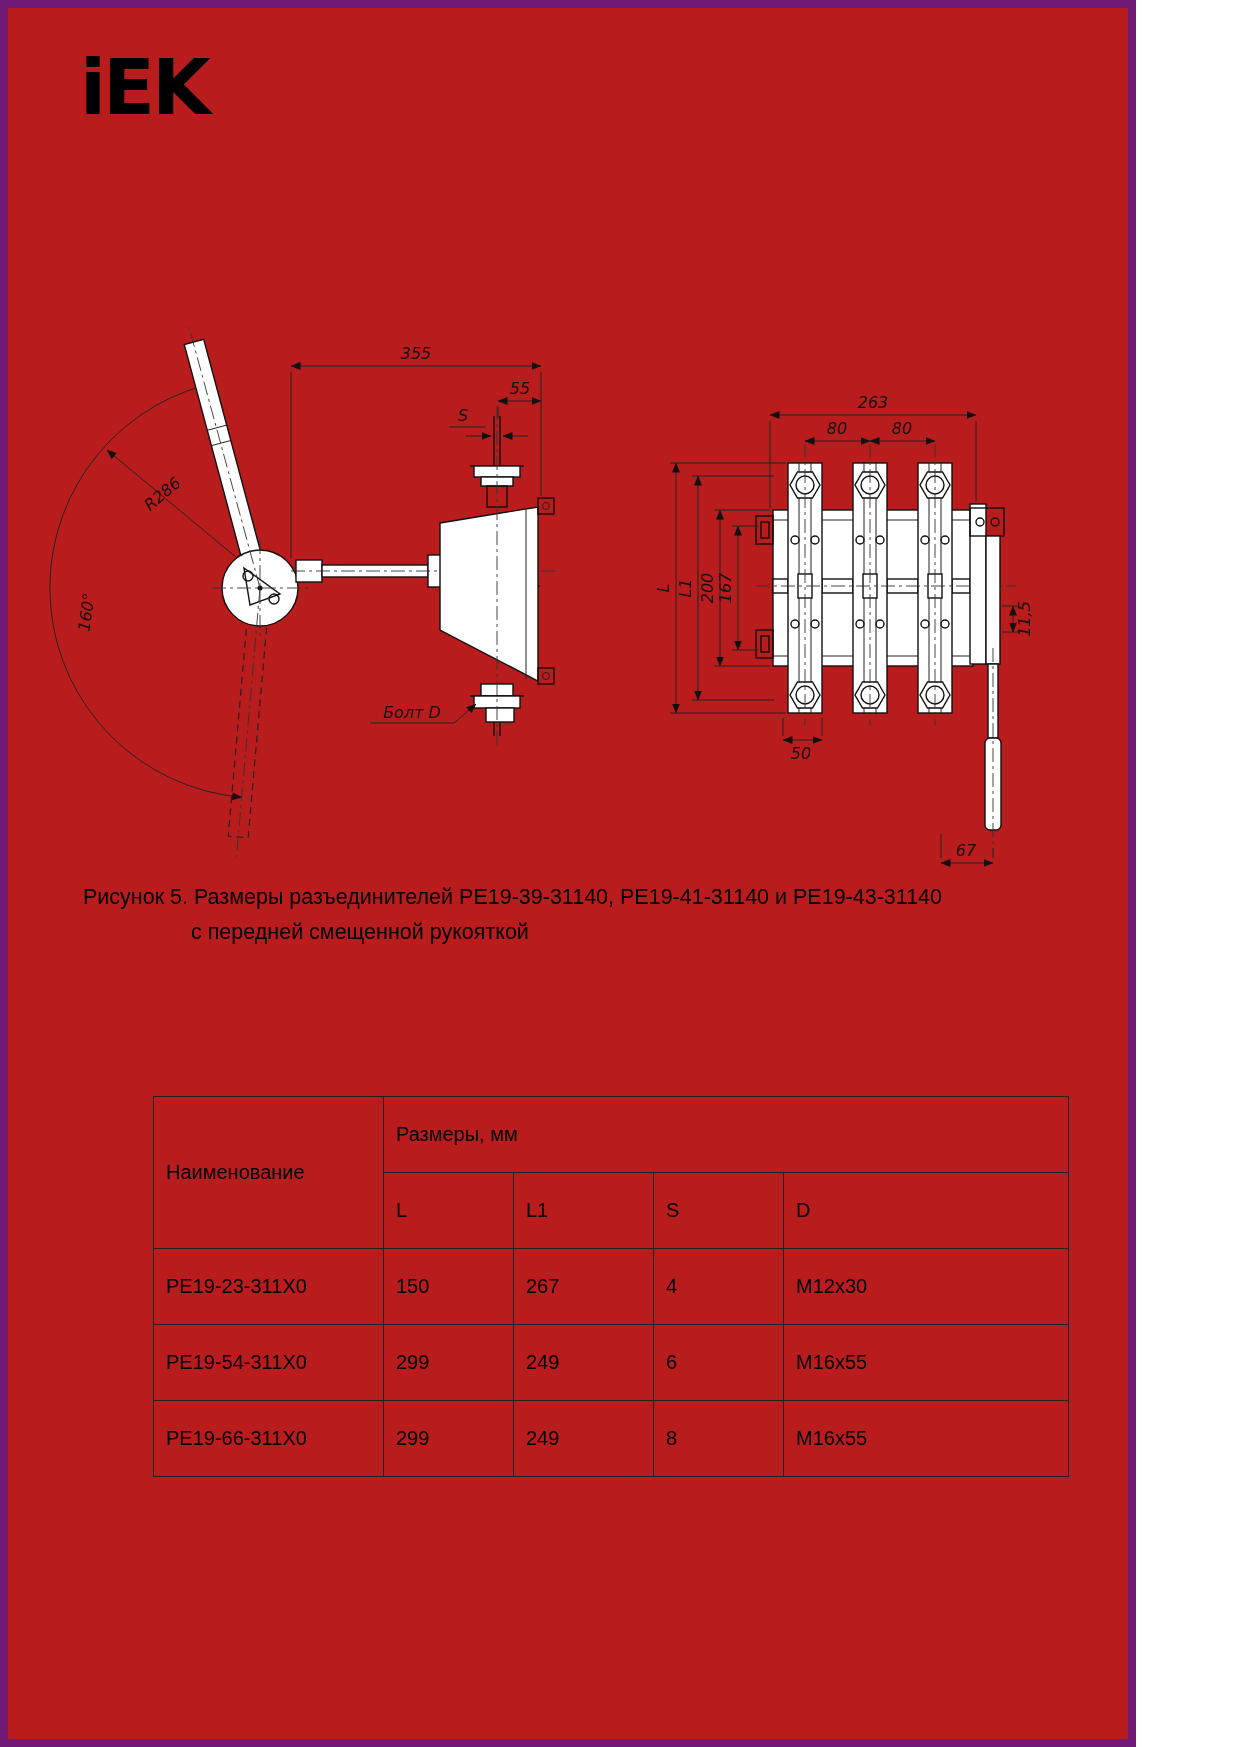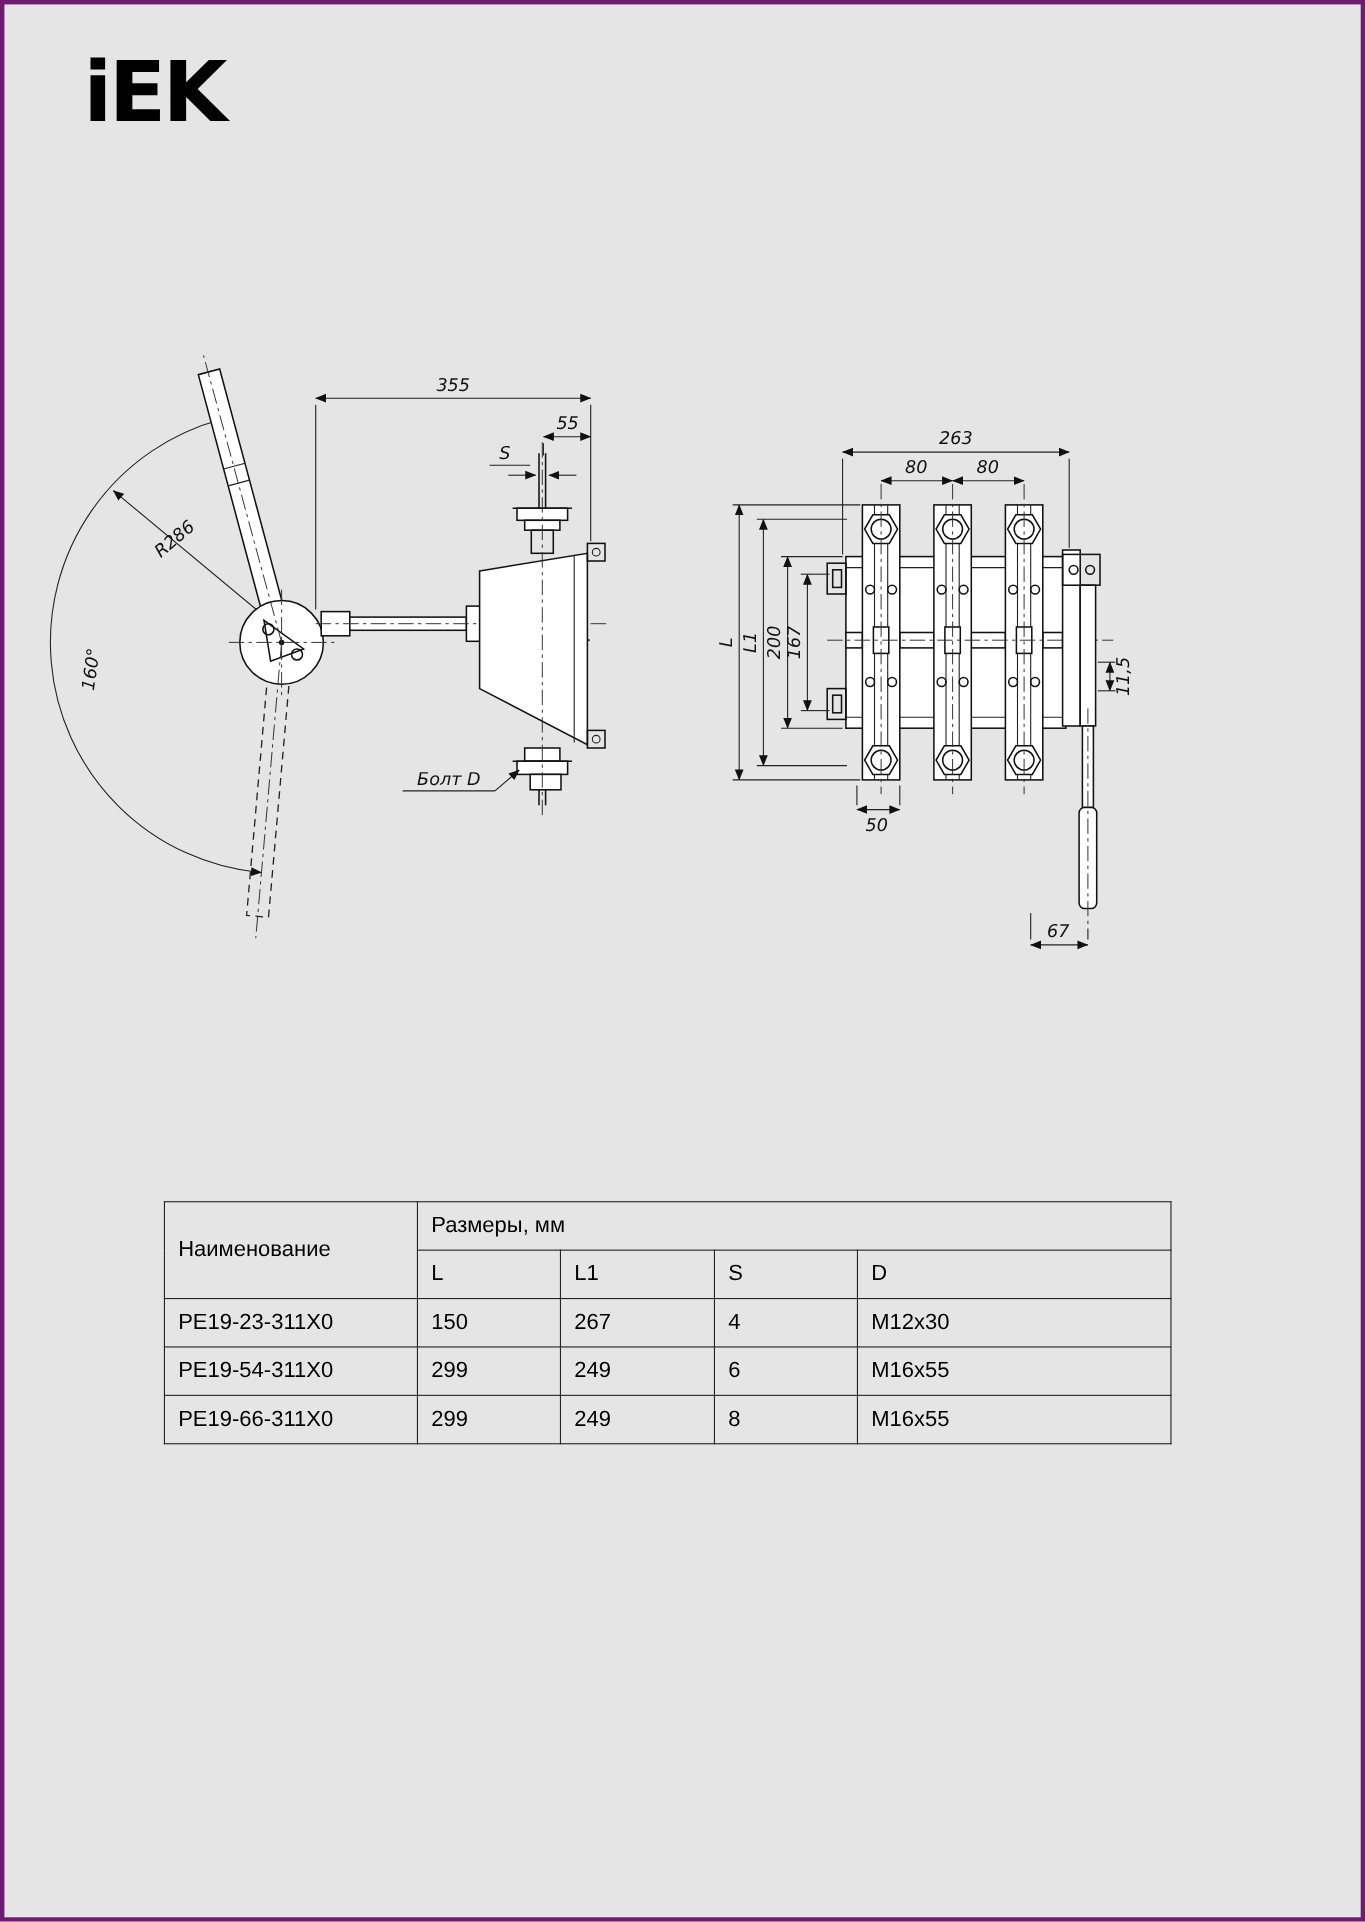--- a/index.html
+++ b/index.html
@@ -1,20 +1,20 @@
 <!DOCTYPE html>
 <html><head>
 <meta charset="utf-8">
 <style>
   html,body { margin:0; padding:0; background:#ffffff; }
   .page {
     position:relative;
-    width:1241px; height:1747px;
-    background:#e5e5e5;
-    border:4px solid #701a75;
+    width:1136px; height:1747px;
+    background:#b91c1c;
+    border:8px solid #701a75;
     box-sizing:border-box;
     font-family:"Liberation Sans","DejaVu Sans",sans-serif;
     color:#000;
     overflow:hidden;
   }
   .logo {
     position:absolute; left:72px; top:42px;
     font-family:"DejaVu Sans",sans-serif;
     font-weight:bold; font-size:76px; line-height:1;
     letter-spacing:-3px; color:#000;
@@ -31,21 +31,21 @@
     font-size:21.5px; line-height:1.62; color:#000;
   }
   .caption .line2 { margin-left:108px; }
   table.spec-table {
     position:absolute; left:145px; top:1088px; width:915px;
     border-collapse:collapse; table-layout:fixed;
     font-size:20px; color:#000;
   }
   table.spec-table th, table.spec-table td {
     border:1.5px solid #222;
-    padding:8px 12px;
+    padding:24px 12px;
     text-align:left; font-weight:normal;
     height:27px; vertical-align:middle;
     overflow:hidden; white-space:nowrap;
   }
   col.c-name { width:230px; }
   col.c-l    { width:130px; }
   col.c-l1   { width:140px; }
   col.c-s    { width:130px; }
   col.c-d    { width:285px; }
 </style>
@@ -301,20 +301,27 @@
 
       <g>
         <line class="thin" x1="933" y1="826" x2="933" y2="850"></line>
         <line class="thin" x1="985" y1="840" x2="985" y2="850"></line>
         <line class="thin" x1="933" y1="855" x2="985" y2="855" marker-start="url(#arr)" marker-end="url(#arr)"></line>
         <text class="dim" x="958" y="848" text-anchor="middle">67</text>
       </g>
     </g>
   </svg>
 
+  <div class="caption">
+    <div class="line1">
+      <span>Рисунок 5.</span>
+      <span>Размеры разъединителей РЕ19-39-31140, РЕ19-41-31140 и РЕ19-43-31140</span>
+    </div>
+    <div class="line2">с передней смещенной рукояткой</div>
+  </div>
 
   <table class="spec-table">
     <colgroup>
       <col class="c-name">
         <col class="c-l">
         <col class="c-l1">
         <col class="c-s">
         <col class="c-d">
     </colgroup>
     <thead>

